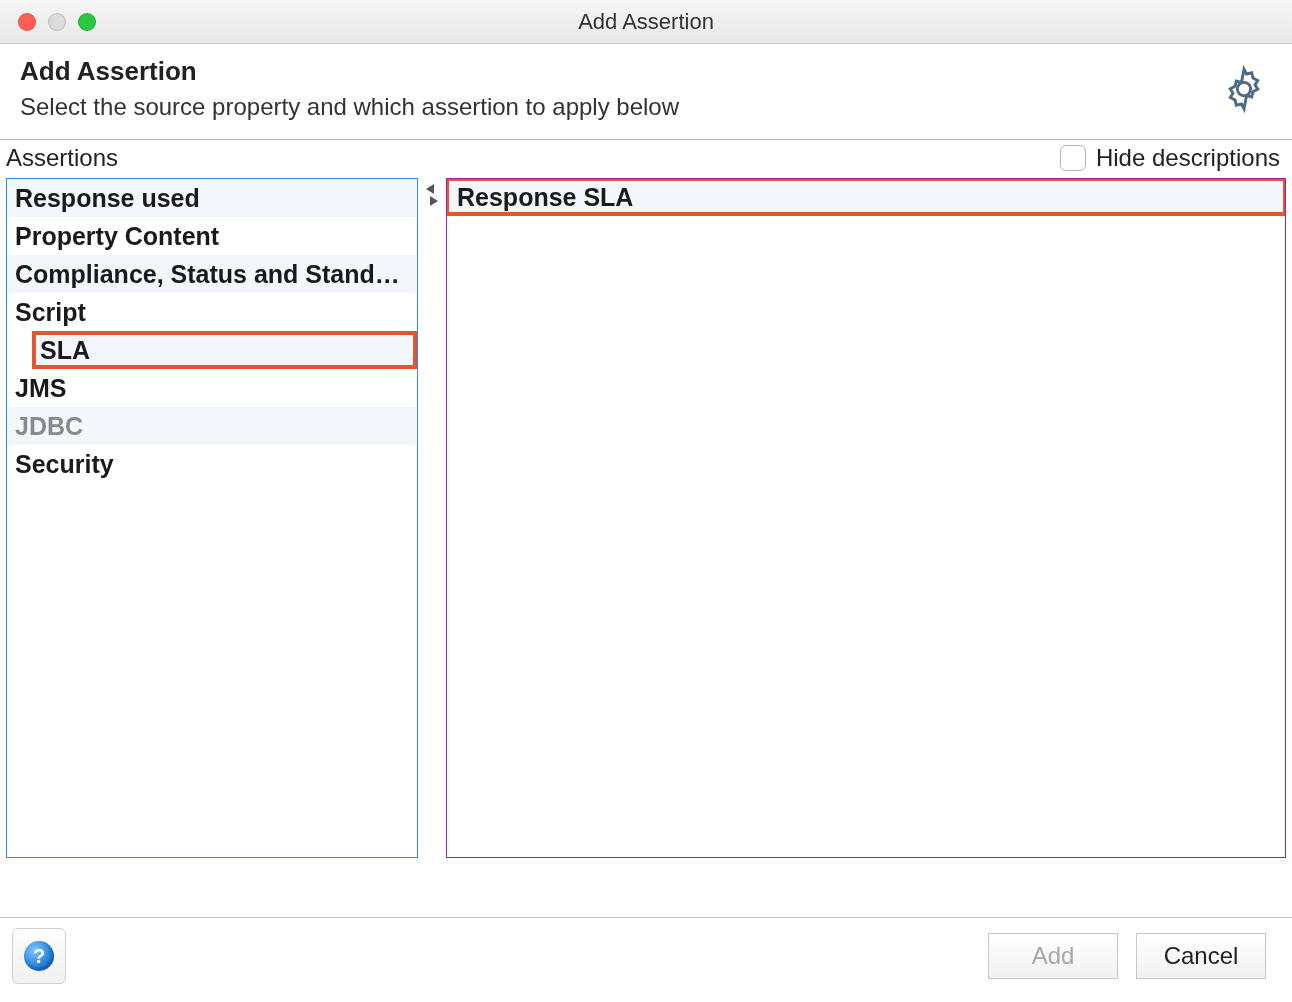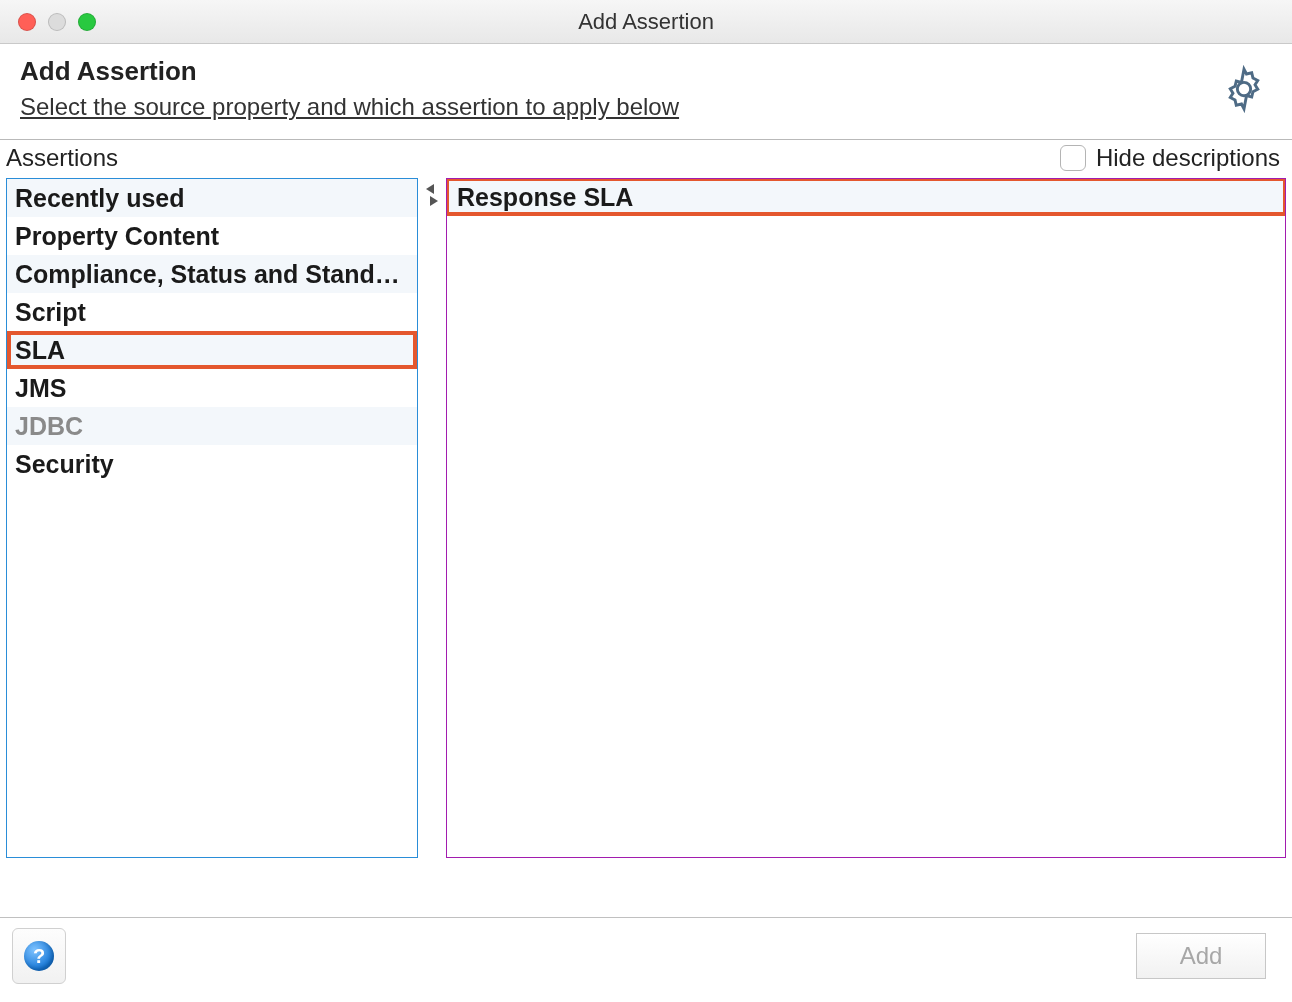--- a/index.html
+++ b/index.html
@@ -26,21 +26,21 @@
   }
 
   
   .header {
     padding: 12px 20px 18px 20px;
     border-bottom: 1px solid #b9b9b9;
     display: flex; align-items: center;
   }
   .header-text { flex: 1; }
   .header-title { font-size: 26px; font-weight: bold; color: #222; margin-bottom: 6px; }
-  .header-sub   { font-size: 24px; color: #333; text-decoration: underline; }
+  .header-sub   { font-size: 24px; color: #333; }
   .gear-wrap { width: 56px; display: flex; justify-content: center; }
 
   
   .assertions-bar {
     display: flex; align-items: flex-start; justify-content: space-between;
     padding: 4px 12px 6px 6px;
     font-size: 24px;
   }
   .assertions-label { color: #222; }
   .hide-desc { display: flex; align-items: center; gap: 10px; font-size: 24px; color: #222; }
@@ -66,21 +66,21 @@
   .cat-list { list-style: none; }
   .cat-item {
     padding: 2px 8px;
     font-size: 25px; font-weight: bold; color: #1a1a1a;
     line-height: 34px;
     white-space: nowrap; overflow: hidden; text-overflow: ellipsis;
     cursor: default;
   }
   .cat-item.striped-even { background: #f3f7fb; }
   .cat-item.disabled { color: #8a8a8a; }
-  .cat-item.selected-highlight { outline: 4px solid #e4572e; outline-offset: -4px; }
+  .cat-item.selected-highlight { outline: 4px solid #e4572e; outline-offset: -4px; margin-left: 25px; }
   .cat-item.selected-highlight.striped-even { background: #f3f7fb; }
 
   .detail-wrap { outline: 4px solid #e4572e; outline-offset: -2px; }
   .detail-title {
     background: #f3f7fb; font-size: 25px; font-weight: bold; padding: 4px 10px 2px 10px; color: #1a1a1a;
   }
   .detail-desc {
     font-size: 25px; color: #1a1a1a; padding: 0 10px 8px 10px; line-height: 32px;
   }
 
@@ -136,21 +136,21 @@
   <div class="assertions-label">Assertions</div>
   <label class="hide-desc">
     <span class="checkbox"></span>
     <span>Hide descriptions</span>
   </label>
 </div>
 
 <div class="panels">
   <div class="panel-left">
     <ul class="cat-list">
-      <li class="cat-item striped-even">Recently used</li>
+      <li class="cat-item striped-even">Response used</li>
       <li class="cat-item">Property Content</li>
       <li class="cat-item striped-even">Compliance, Status and Stand…</li>
       <li class="cat-item">Script</li>
       <li class="cat-item striped-even selected-highlight">SLA</li>
       <li class="cat-item">JMS</li>
       <li class="cat-item striped-even disabled">JDBC</li>
       <li class="cat-item">Security</li>
     </ul>
   </div>
 
@@ -169,13 +169,14 @@
     </div>
   </div>
 </div>
 
 <div class="footer">
   <div class="help-btn">
     <div class="help-circle">?</div>
   </div>
   <div class="footer-spacer"></div>
   <button class="btn disabled">Add</button>
+  <button class="btn">Cancel</button>
 </div>
 
 </body></html>

